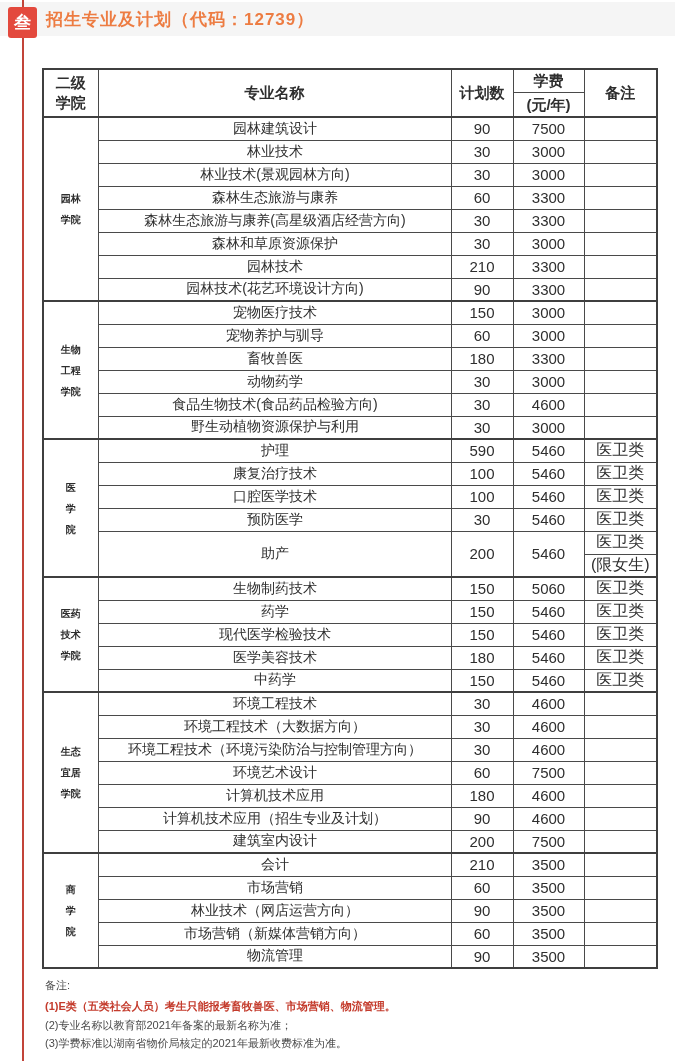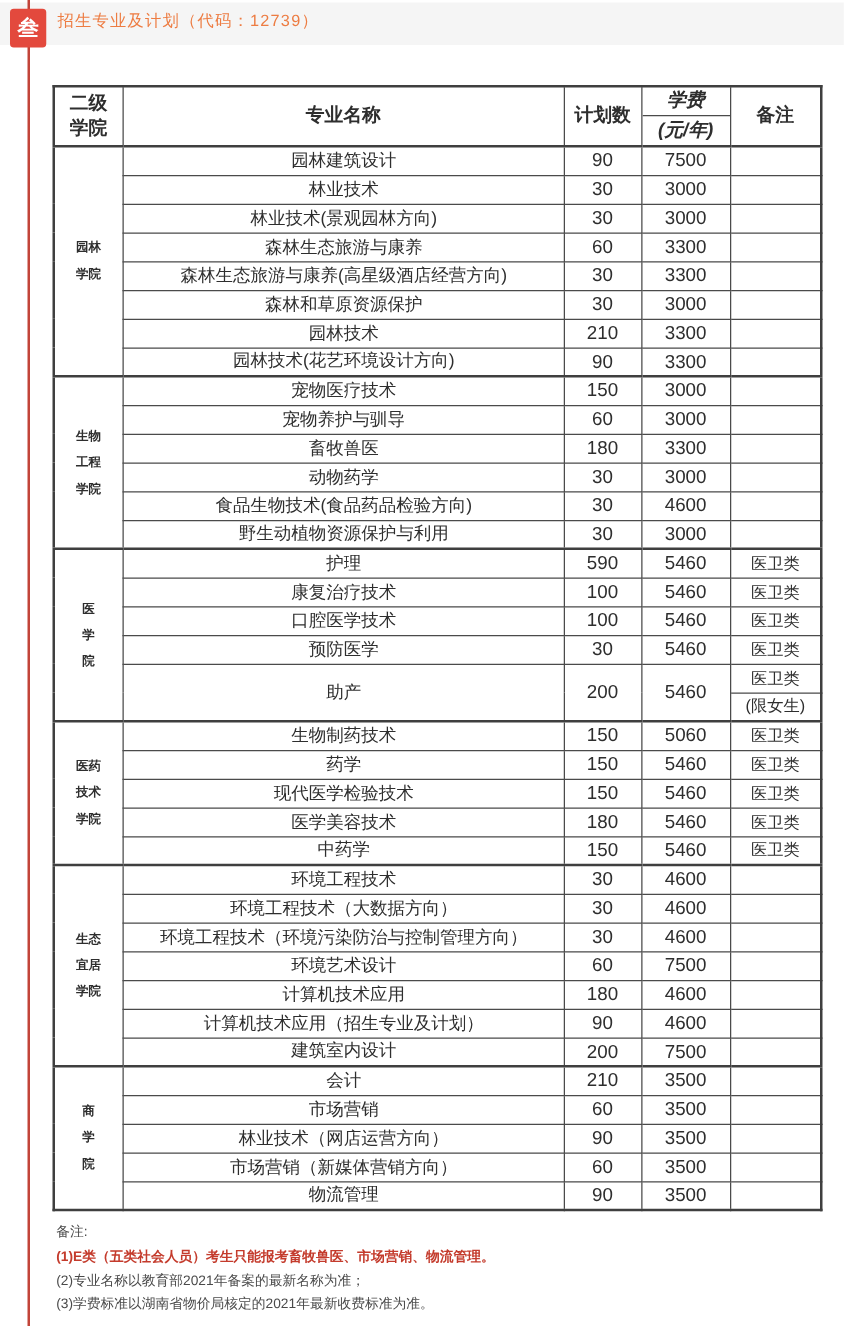--- a/index.html
+++ b/index.html
@@ -18,44 +18,44 @@
   }
   .top-band{position:absolute;top:2px;left:0;width:675px;height:34px;background:var(--band-gray);}
   .red-vline{position:absolute;top:0;left:22px;width:2px;height:1061px;background:var(--line-red);}
   .section-badge{
     position:absolute;top:7px;left:8px;width:29px;height:31px;background:var(--badge-red);
     color:#ffffff;font-weight:bold;font-size:17px;display:flex;align-items:center;justify-content:center;
     border-radius:3px;z-index:2;
   }
   .page-title{
     position:absolute;top:8px;left:46px;color:var(--title-orange);
-    font-weight:normal;font-size:13px;letter-spacing:1px;z-index:2;white-space:nowrap;text-align:right;
+    font-weight:bold;font-size:17px;letter-spacing:1px;z-index:2;white-space:nowrap;text-align:right;
   }
   table.plan{
     position:absolute;top:68px;left:42px;width:614px;
     border-collapse:collapse;table-layout:fixed;
     border:2px solid var(--border-dark);
   }
   table.plan th,table.plan td{
     border:1px solid #4a4a4a;box-sizing:border-box;overflow:hidden;white-space:nowrap;
   }
   table.plan thead th{
     height:47px;font-size:15px;font-weight:bold;text-align:center;vertical-align:middle;
     border-bottom:2px solid var(--border-dark);padding:0;line-height:20px;
   }
-  th.fee-head{padding:0;font-style:italic;}
+  th.fee-head{padding:0;}
   .fee-head-top,.fee-head-bottom{height:23px;display:flex;align-items:center;justify-content:center;}
   .fee-head-top{border-bottom:1px solid #4a4a4a;box-sizing:border-box;}
   table.plan tbody tr{height:23px;}
   td.college{
     text-align:center;vertical-align:middle;font-weight:bold;font-size:10px;line-height:21px;padding:0;
   }
   td.mname{font-size:14px;padding:0 4px 0 5px;text-align:center;vertical-align:middle;}
   td.num{font-size:15px;text-align:center;vertical-align:middle;padding:0;}
-  td.note{font-size:13px;text-align:center;vertical-align:middle;padding:0;}
+  td.note{font-size:16px;text-align:center;vertical-align:middle;padding:0;}
   tr.group-start td{border-top:2px solid var(--border-dark);}
   .footnotes{position:absolute;left:45px;top:978px;width:610px;font-size:11px;color:#4a4a4a;}
   .footnotes .fn-label{margin-bottom:4px;}
   .fn-item{line-height:18.5px;white-space:nowrap;}
   .fn-item.hl{color:var(--note-red);font-weight:bold;}
 </style>
 </head>
 <body>
 
 <div class="top-band"></div>

